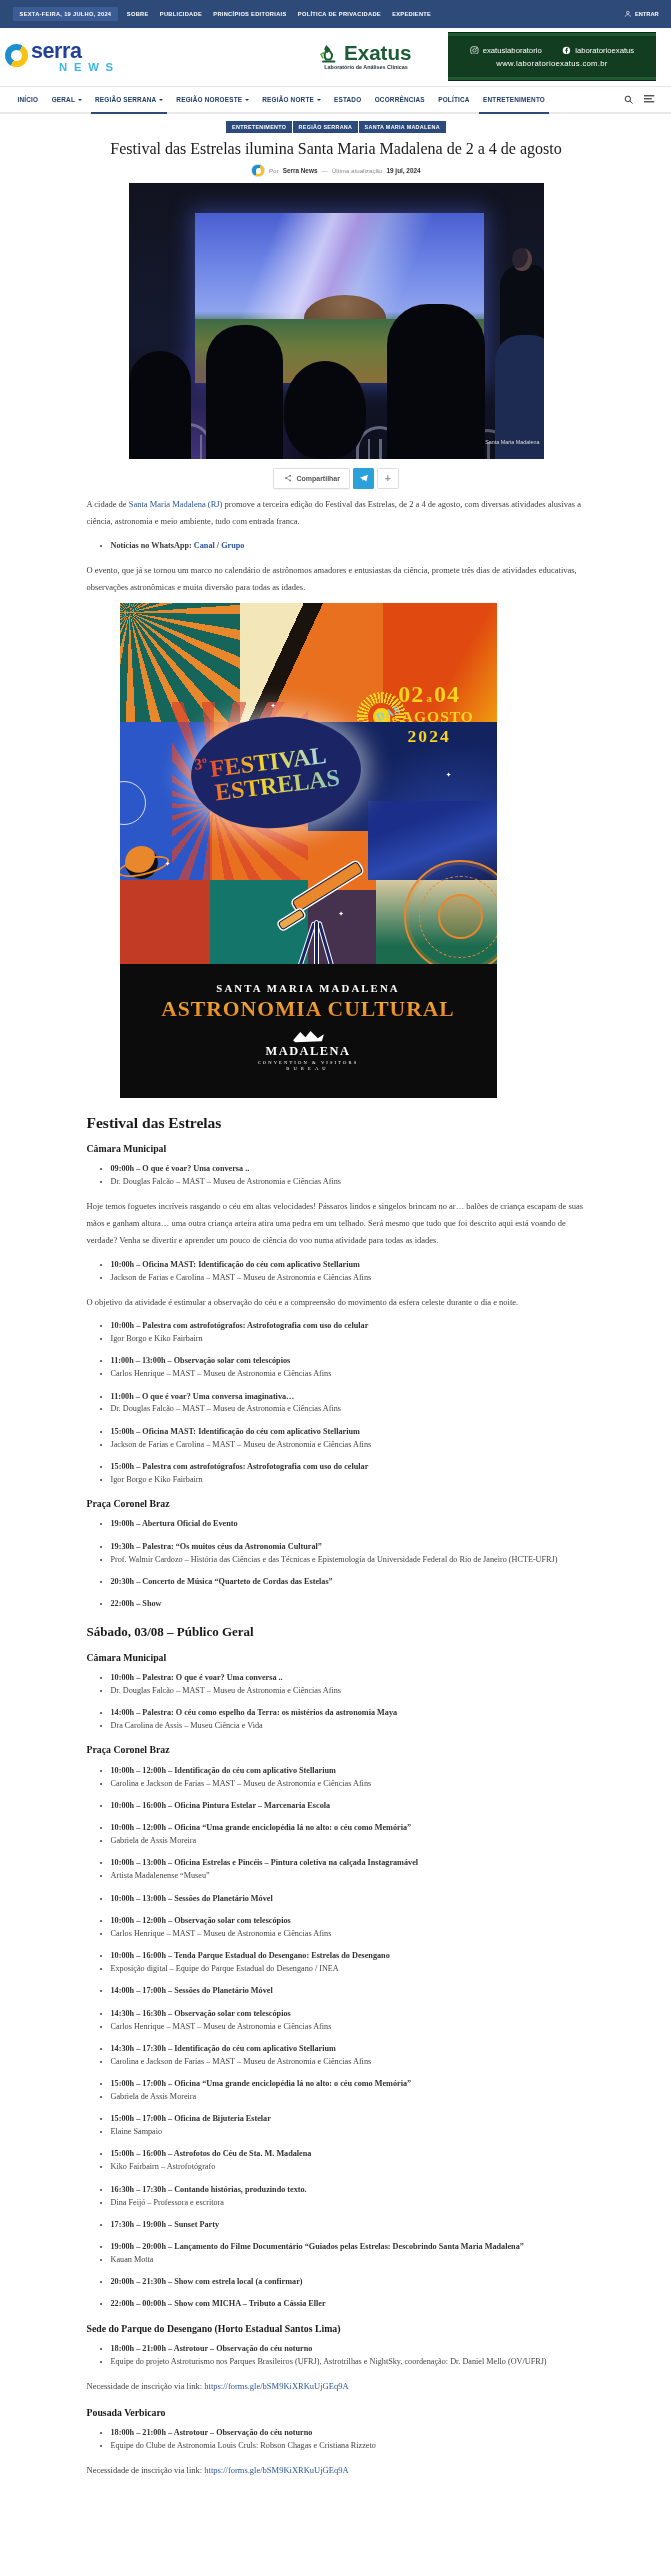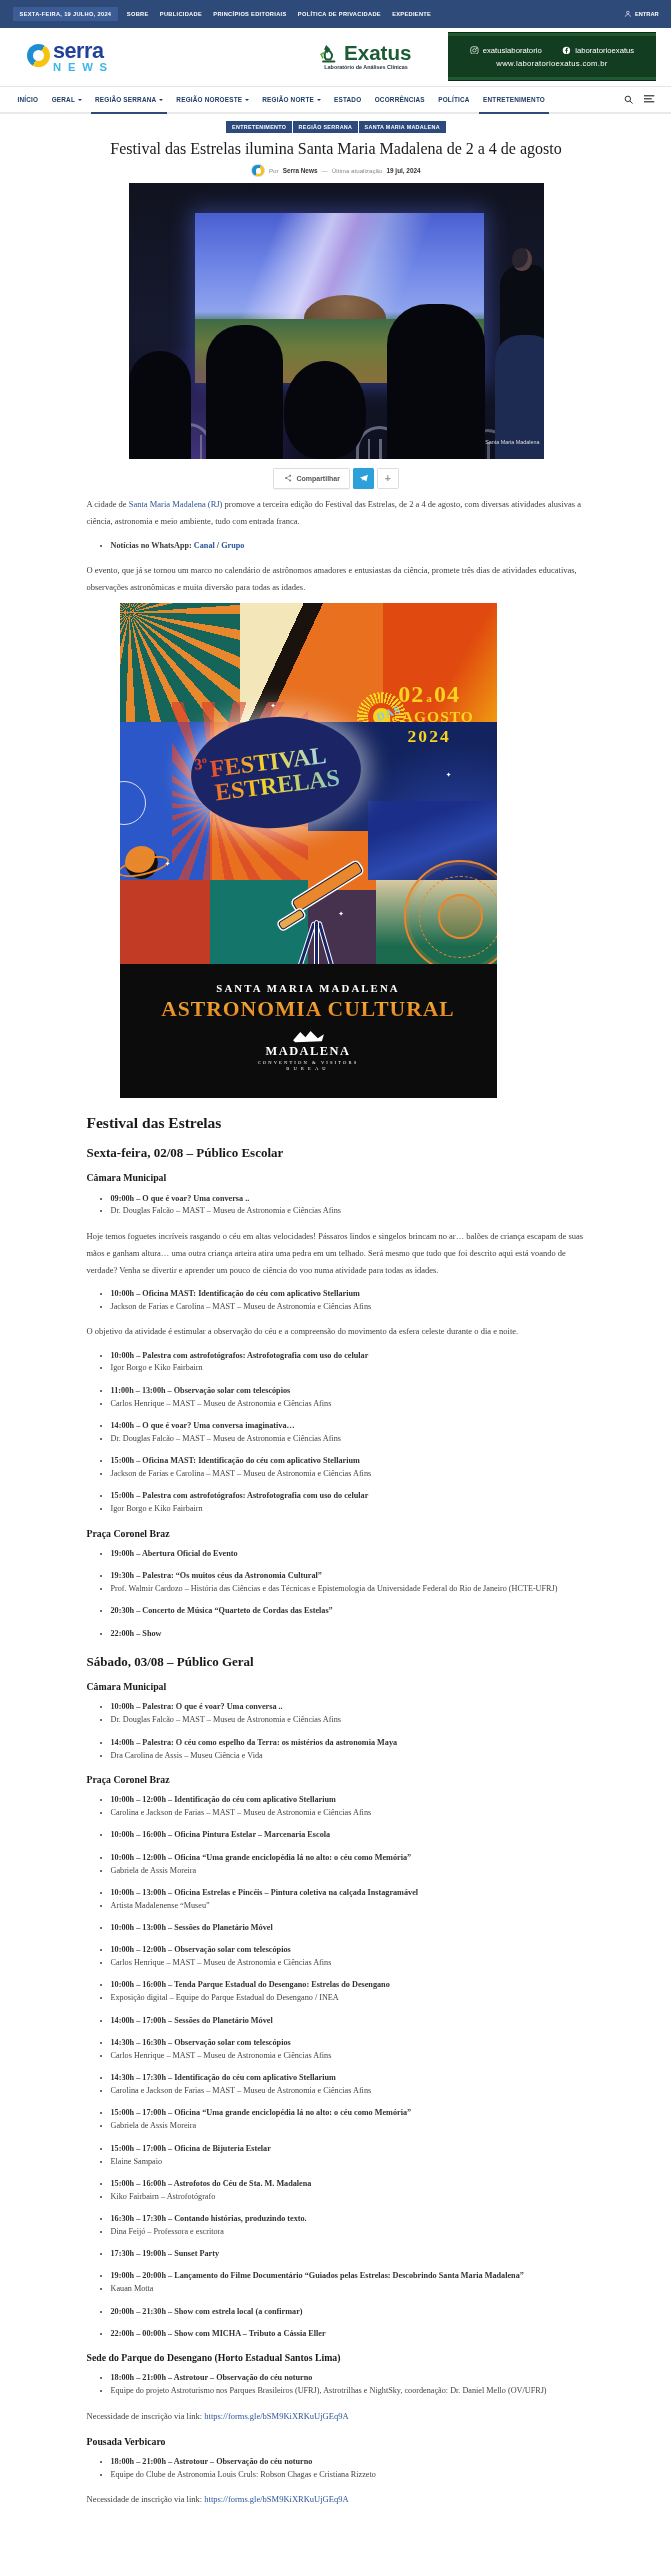--- a/index.html
+++ b/index.html
@@ -6,26 +6,26 @@
   body { width:672px; background:#fff; font-family:"Liberation Sans", sans-serif; color:#222; }
 
   
   .topbar { height:28px; background:#2e4a78; display:flex; align-items:center; padding:0 13.4px; }
   .tb-date { background:#3c5c96; color:#fff; font-size:5.7px; font-weight:bold; letter-spacing:0.3px; padding:3.6px 6.2px; margin-right:9.3px; }
   .tb-links { display:flex; gap:11.3px; flex:1; }
   .tb-link { color:#fff; font-size:5.7px; font-weight:bold; letter-spacing:0.3px; cursor:pointer; }
   .tb-login { display:flex; align-items:center; gap:3.6px; color:#fff; font-size:5.7px; font-weight:bold; cursor:pointer; }
 
   
-  .masthead { height:58px; background:#fff; display:flex; align-items:center; padding:0 27px; position:relative; }
+  .masthead { height:58px; background:#fff; display:flex; align-items:center; padding:0 5px; position:relative; }
   .brand { display:flex; align-items:flex-start; gap:3.1px; width:129px; }
   .brand-swirl { width:23px; height:23px; border-radius:50%; background:conic-gradient(from 210deg,#1d8fd1 0 50%, #f7c212 50% 100%); position:relative; margin-top:3.1px; }
   .brand-swirl::after { content:""; position:absolute; left:5.7px; top:5.7px; width:11.3px; height:11.3px; border-radius:50%; background:#fff; }
   .brand-text .l1 { font-size:21.6px; font-weight:bold; color:#21409a; line-height:.9; letter-spacing:-0.5px; }
-  .brand-text .l2 { font-size:11.3px; font-weight:bold; color:#3db6e8; letter-spacing:6.7px; margin-top:1px; }
+  .brand-text .l2 { font-size:11.3px; font-weight:bold; color:#3db6e8; letter-spacing:6.7px; margin-top:1px;margin-left:28px; }
   .ad { position:absolute; left:284px; top:4.1px; width:372px; height:49px; display:flex; }
   .ad-logo { width:164px; background:#fff; display:flex; flex-direction:column; justify-content:center; align-items:center; }
   .ad-logo-row { display:flex; align-items:center; gap:6px; }
   .scope { width:17.5px; height:20.6px; }
   .ad-brand { font-size:20.6px; font-weight:bold; color:#1c5c34; line-height:1; }
   .ad-tag { font-size:5.4px; color:#234; margin-top:1px; font-weight:bold; }
   .ad-panel { flex:1; background:#123d20; border-top:1.5px solid #0b2a15; border-bottom:1.5px solid #0b2a15; box-shadow:inset 0 3.1px 0 #1e5a32, inset 0 -3.1px 0 #1e5a32; color:#fff; display:flex; flex-direction:column; justify-content:center; align-items:center; gap:4.1px; }
   .ad-handles { display:flex; gap:20.6px; align-items:center; }
   .ad-handle { display:flex; gap:4.1px; align-items:center; font-size:7.7px; }
   .ad-site { font-size:7.7px; letter-spacing:0.3px; }
@@ -386,42 +386,41 @@
             </svg>
           <div class="m">MADALENA</div>
           <div class="c">CONVENTION &amp; VISITORS</div>
           <div class="bu">BUREAU</div>
         </div>
       </div>
     </div>
 
     <div id="article-body">
         <h2>Festival das Estrelas</h2>
-        <h3>Sexta-feira, 02/08 – Público Escolar</h3>
         <h4>Câmara Municipal</h4>
         <ul>
           <li><strong>09:00h – O que é voar? Uma conversa ..</strong></li>
           <li><span class="r">Dr. Douglas Falcão – MAST – Museu de Astronomia e Ciências Afins</span></li>
         </ul>
         <p>Hoje temos foguetes incríveis rasgando o céu em altas velocidades! Pássaros lindos e singelos brincam no ar… balões de criança escapam de suas mãos e ganham altura… uma outra criança arteira atira uma pedra em um telhado. Será mesmo que tudo que foi descrito aqui está voando de verdade? Venha se divertir e aprender um pouco de ciência do voo numa atividade para todas as idades.</p>
         <ul>
           <li><strong>10:00h – Oficina MAST: Identificação do céu com aplicativo Stellarium</strong></li>
           <li><span class="r">Jackson de Farias e Carolina – MAST – Museu de Astronomia e Ciências Afins</span></li>
         </ul>
         <p>O objetivo da atividade é estimular a observação do céu e a compreensão do movimento da esfera celeste durante o dia e noite.</p>
         <ul>
           <li><strong>10:00h – Palestra com astrofotógrafos: Astrofotografia com uso do celular</strong></li>
           <li><span class="r">Igor Borgo e Kiko Fairbairn</span></li>
         </ul>
         <ul>
           <li><strong>11:00h – 13:00h – Observação solar com telescópios</strong></li>
           <li><span class="r">Carlos Henrique – MAST – Museu de Astronomia e Ciências Afins</span></li>
         </ul>
         <ul>
-          <li><strong>14:00h – O que é voar? Uma conversa imaginativa…</strong></li>
+          <li><strong>11:00h – O que é voar? Uma conversa imaginativa…</strong></li>
           <li><span class="r">Dr. Douglas Falcão – MAST – Museu de Astronomia e Ciências Afins</span></li>
         </ul>
         <ul>
           <li><strong>15:00h – Oficina MAST: Identificação do céu com aplicativo Stellarium</strong></li>
           <li><span class="r">Jackson de Farias e Carolina – MAST – Museu de Astronomia e Ciências Afins</span></li>
         </ul>
         <ul>
           <li><strong>15:00h – Palestra com astrofotógrafos: Astrofotografia com uso do celular</strong></li>
           <li><span class="r">Igor Borgo e Kiko Fairbairn</span></li>
         </ul>

